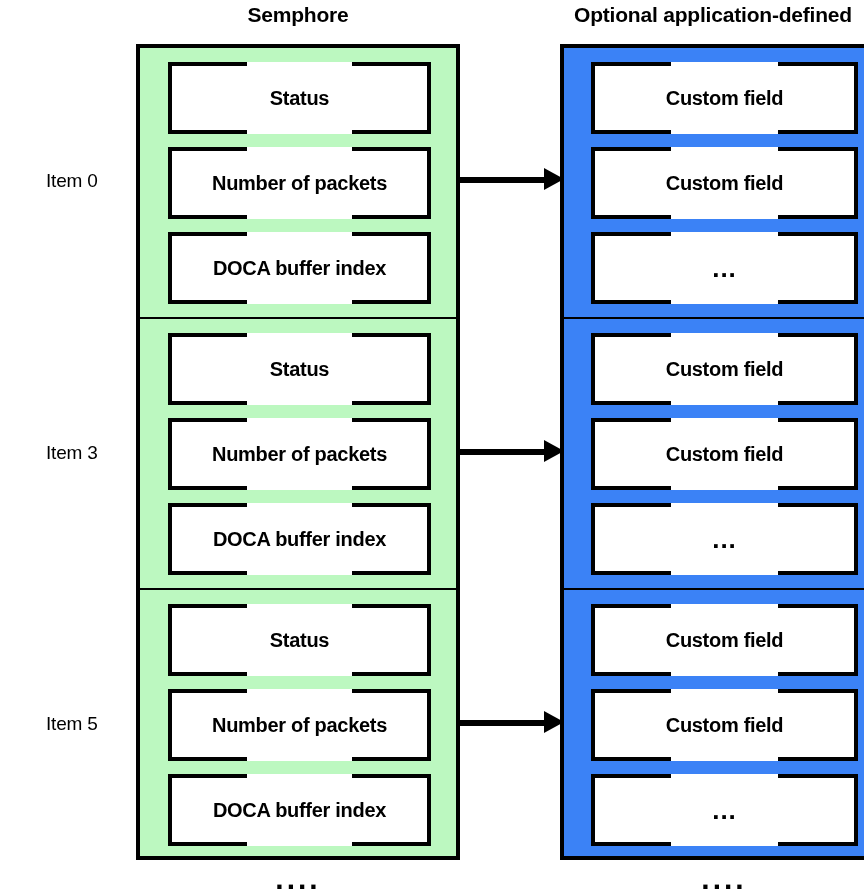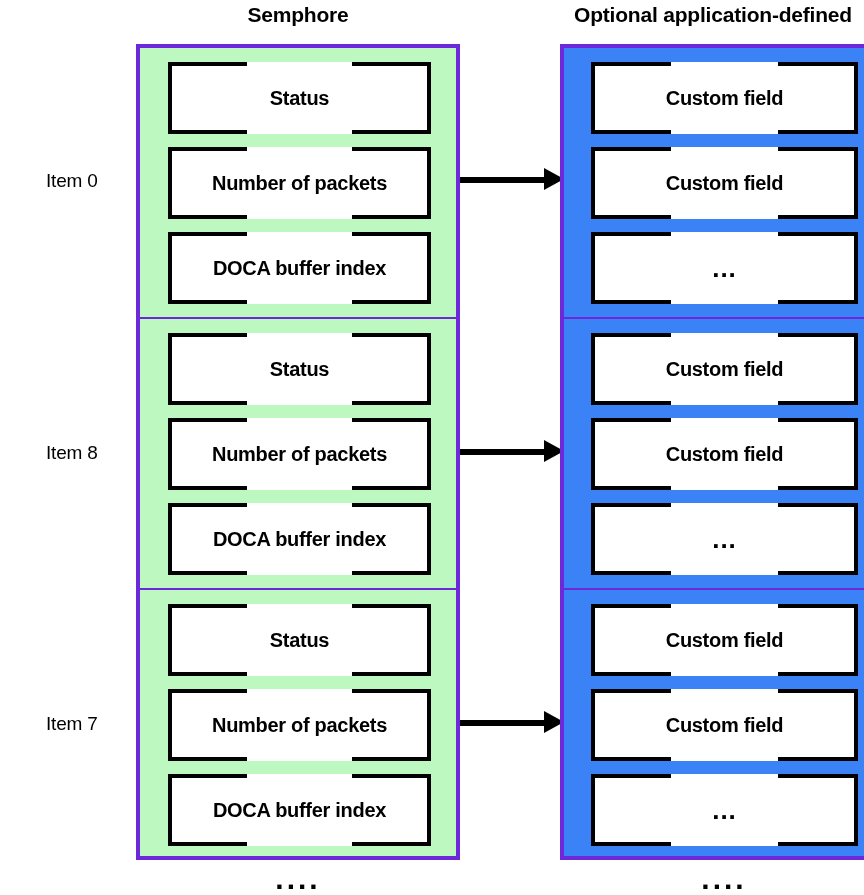--- a/index.html
+++ b/index.html
@@ -53,21 +53,21 @@
     letter-spacing: -0.2px;
     white-space: nowrap;
     text-align: left;
     line-height: 22px;
   }
 
   
   .panel {
     position: absolute;
     box-sizing: border-box;
-    border: 4px solid #6d28d9;
+    border: 4px solid #000000;
   }
   .panel.green  { background: #BCF8C0; left: 90px;  width: 324px; }
   .panel.yellow { background: #3b82f6; left: 514px; width: 328px; }
 
   
   .panel.mid    { border-top-width: 2px; border-bottom-width: 2px; }
   .panel.first  { border-bottom-width: 2px; }
   .panel.last   { border-top-width: 2px; }
 
   
@@ -237,21 +237,21 @@
       <span class="rail-l"></span>
       <span class="rail-r"></span>
       <span class="stub tl"></span>
       <span class="stub tr"></span>
       <span class="stub bl"></span>
       <span class="stub br"></span>
       <span class="field-text">...</span>
     </div>
   </div>
 
-  <div class="item-label" style="top:442px;">Item 8</div>
+  <div class="item-label" style="top:442px;">Item 3</div>
 
   <div class="panel green mid" style="top:317px; height:273px;">
 
     <div class="field-box" style="top:14px;">
       <span class="rail-l"></span>
       <span class="rail-r"></span>
       <span class="stub tl"></span>
       <span class="stub tr"></span>
       <span class="stub bl"></span>
       <span class="stub br"></span>
@@ -310,21 +310,21 @@
       <span class="rail-l"></span>
       <span class="rail-r"></span>
       <span class="stub tl"></span>
       <span class="stub tr"></span>
       <span class="stub bl"></span>
       <span class="stub br"></span>
       <span class="field-text">...</span>
     </div>
   </div>
 
-  <div class="item-label" style="top:713px;">Item 7</div>
+  <div class="item-label" style="top:713px;">Item 5</div>
 
   <div class="panel green last" style="top:588px; height:272px;">
 
     <div class="field-box" style="top:14px;">
       <span class="rail-l"></span>
       <span class="rail-r"></span>
       <span class="stub tl"></span>
       <span class="stub tr"></span>
       <span class="stub bl"></span>
       <span class="stub br"></span>

